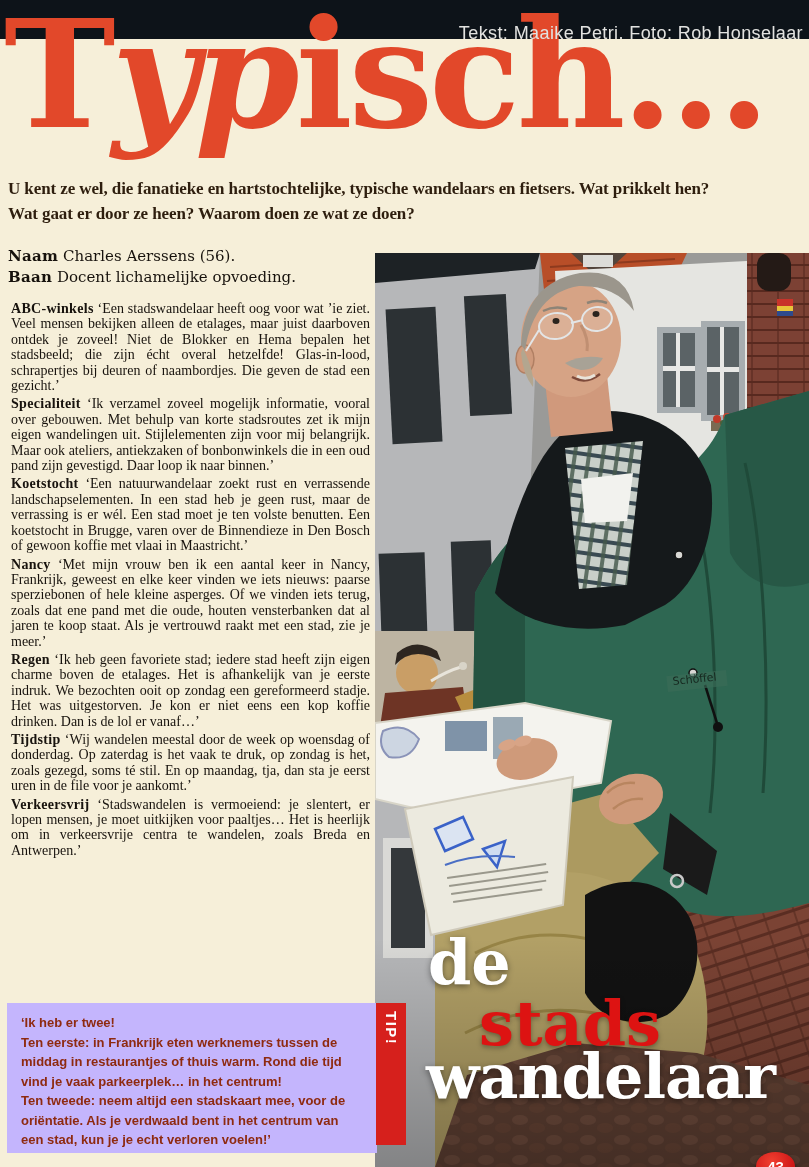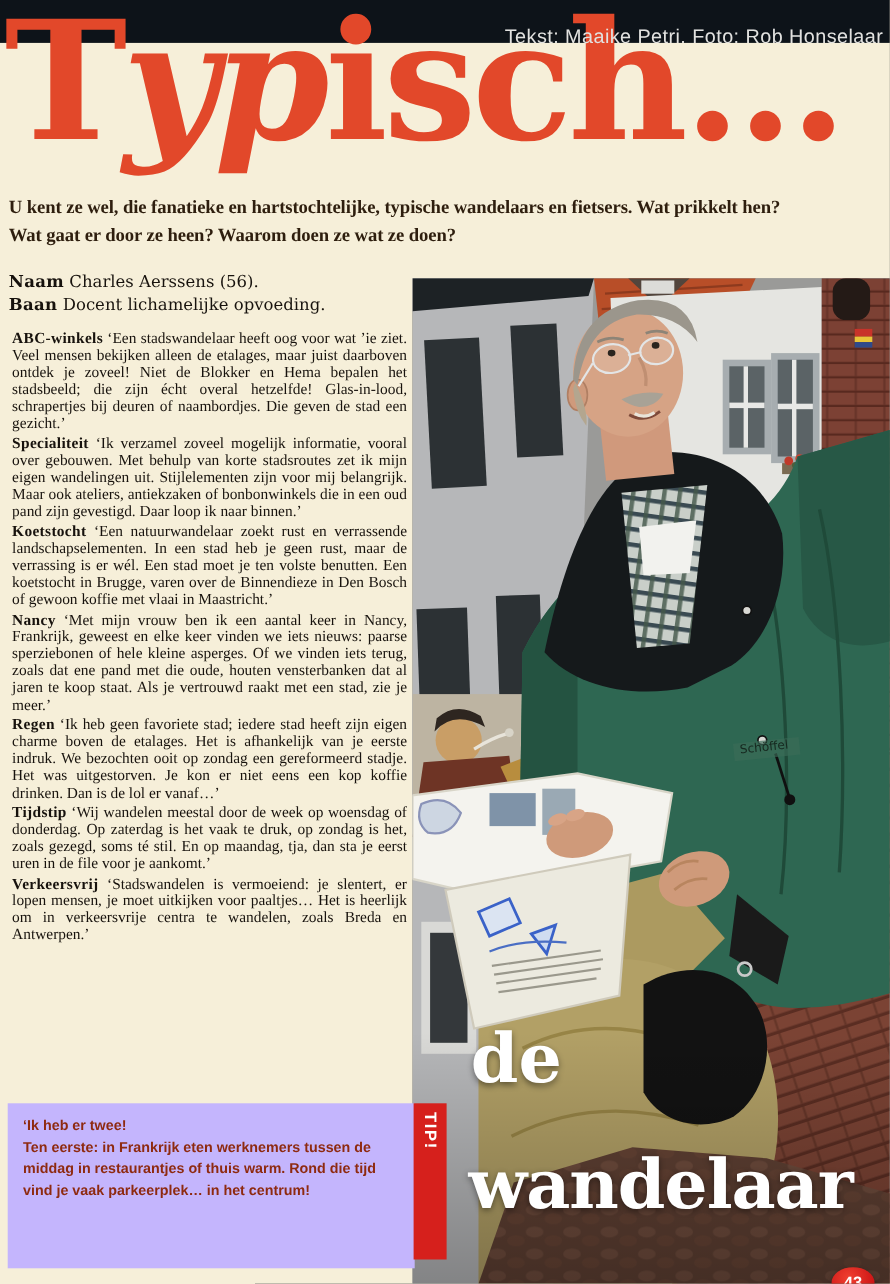--- a/index.html
+++ b/index.html
@@ -278,26 +278,28 @@
         </g>
       </g>
 
       <polygon points="60,914 92,822 200,790 322,800 434,832 434,914" fill="url(#cobble)"></polygon>
 
       <rect width="434" height="914" fill="url(#vign)"></rect>
     </svg>
   </div>
 
   <div class="ov ov-de">de</div>
+  <div class="ov ov-stads">stads</div>
   <div class="ov ov-wandelaar">wandelaar</div>
 
   <div class="tip-box">
     <div>
         <div class="tip-line">‘Ik heb er twee!</div>
         <div class="tip-line">Ten eerste: in Frankrijk eten werknemers tussen de middag in restaurantjes of thuis warm. Rond die tijd vind je vaak parkeerplek… in het centrum!</div>
+        <div class="tip-line">Ten tweede: neem altijd een stadskaart mee, voor de oriëntatie. Als je verdwaald bent in het centrum van een stad, kun je je echt verloren voelen!’</div>
       </div>
   </div>
   <div class="tip-strip">
     <span>TIP!</span>
   </div>
 
   <div class="badge">
     <span>43</span>
   </div>
 

